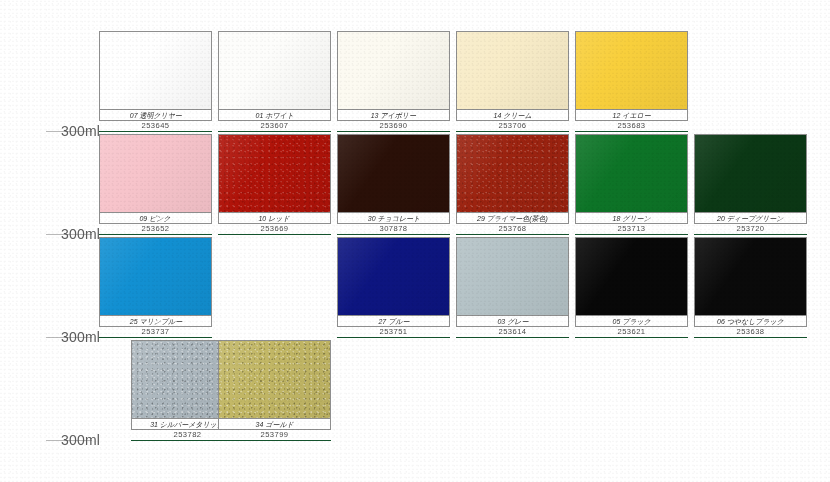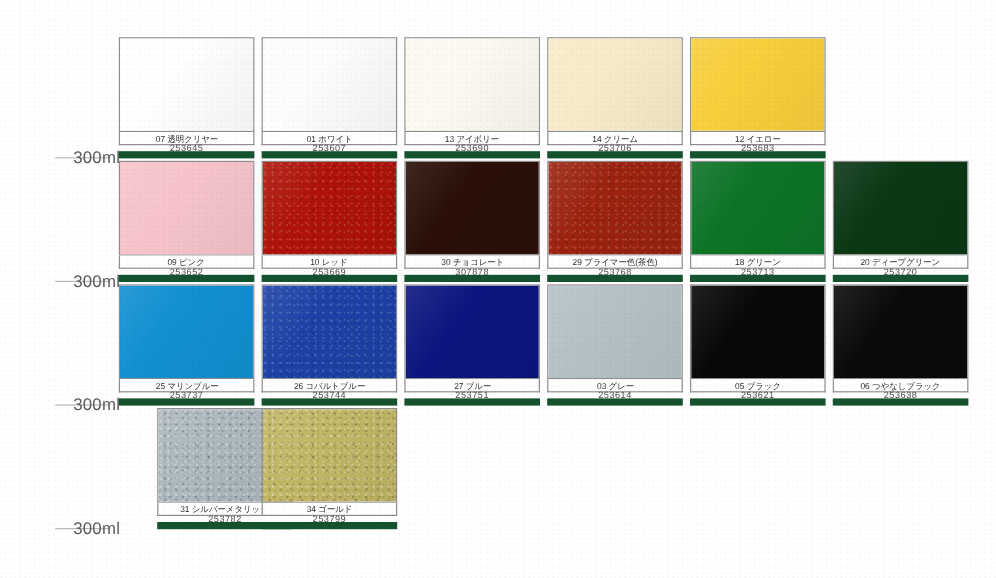--- a/index.html
+++ b/index.html
@@ -78,37 +78,38 @@
     position: relative;
     width: 113px;
     height: 11px;
     border: 1px solid #8e8e8e;
     border-top: none;
     box-sizing: border-box;
     background: #ffffff;
     display: flex;
     align-items: center;
     justify-content: center;
+    font-style: italic;
   }
   .name-text {
     font-size: 7.2px;
     color: #2e2e2e;
     line-height: 9px;
     white-space: nowrap;
     transform: scaleX(0.97);
   }
   .code-plate {
     position: relative;
     width: 113px;
     height: 11px;
     box-sizing: border-box;
     display: flex;
-    align-items: center;
+    align-items: flex-start;
     justify-content: center;
-    border-bottom: 6px solid #14532d;
+    border-bottom: 1px solid #14532d;
   }
   .code-text {
     font-size: 7.6px;
     color: #4a4a4a;
     letter-spacing: 0.45px;
     line-height: 9px;
     white-space: nowrap;
   }
   .paper-grain {
     position: absolute;
@@ -275,33 +276,20 @@
           <div class="chip-fill" style="background: rgb(18, 144, 210);"></div>
           <div class="chip-sheen"></div>
         </div>
         <div class="name-plate">
           <span class="name-text">25 マリンブルー</span>
         </div>
         <div class="code-plate">
           <span class="code-text">253737</span>
         </div>
       </div>
-      <div class="swatch-cell" style="left: 218px; top: 0px;">
-        <div class="chip">
-          <div class="chip-fill" style="background: rgb(28, 66, 168);"></div>
-          <div class="chip-texture"></div>
-          <div class="chip-sheen"></div>
-        </div>
-        <div class="name-plate">
-          <span class="name-text">26 コバルトブルー</span>
-        </div>
-        <div class="code-plate">
-          <span class="code-text">253744</span>
-        </div>
-      </div>
       <div class="swatch-cell" style="left: 337px; top: 0px;">
         <div class="chip">
           <div class="chip-fill" style="background: rgb(13, 21, 128);"></div>
           <div class="chip-sheen"></div>
         </div>
         <div class="name-plate">
           <span class="name-text">27 ブルー</span>
         </div>
         <div class="code-plate">
           <span class="code-text">253751</span>

